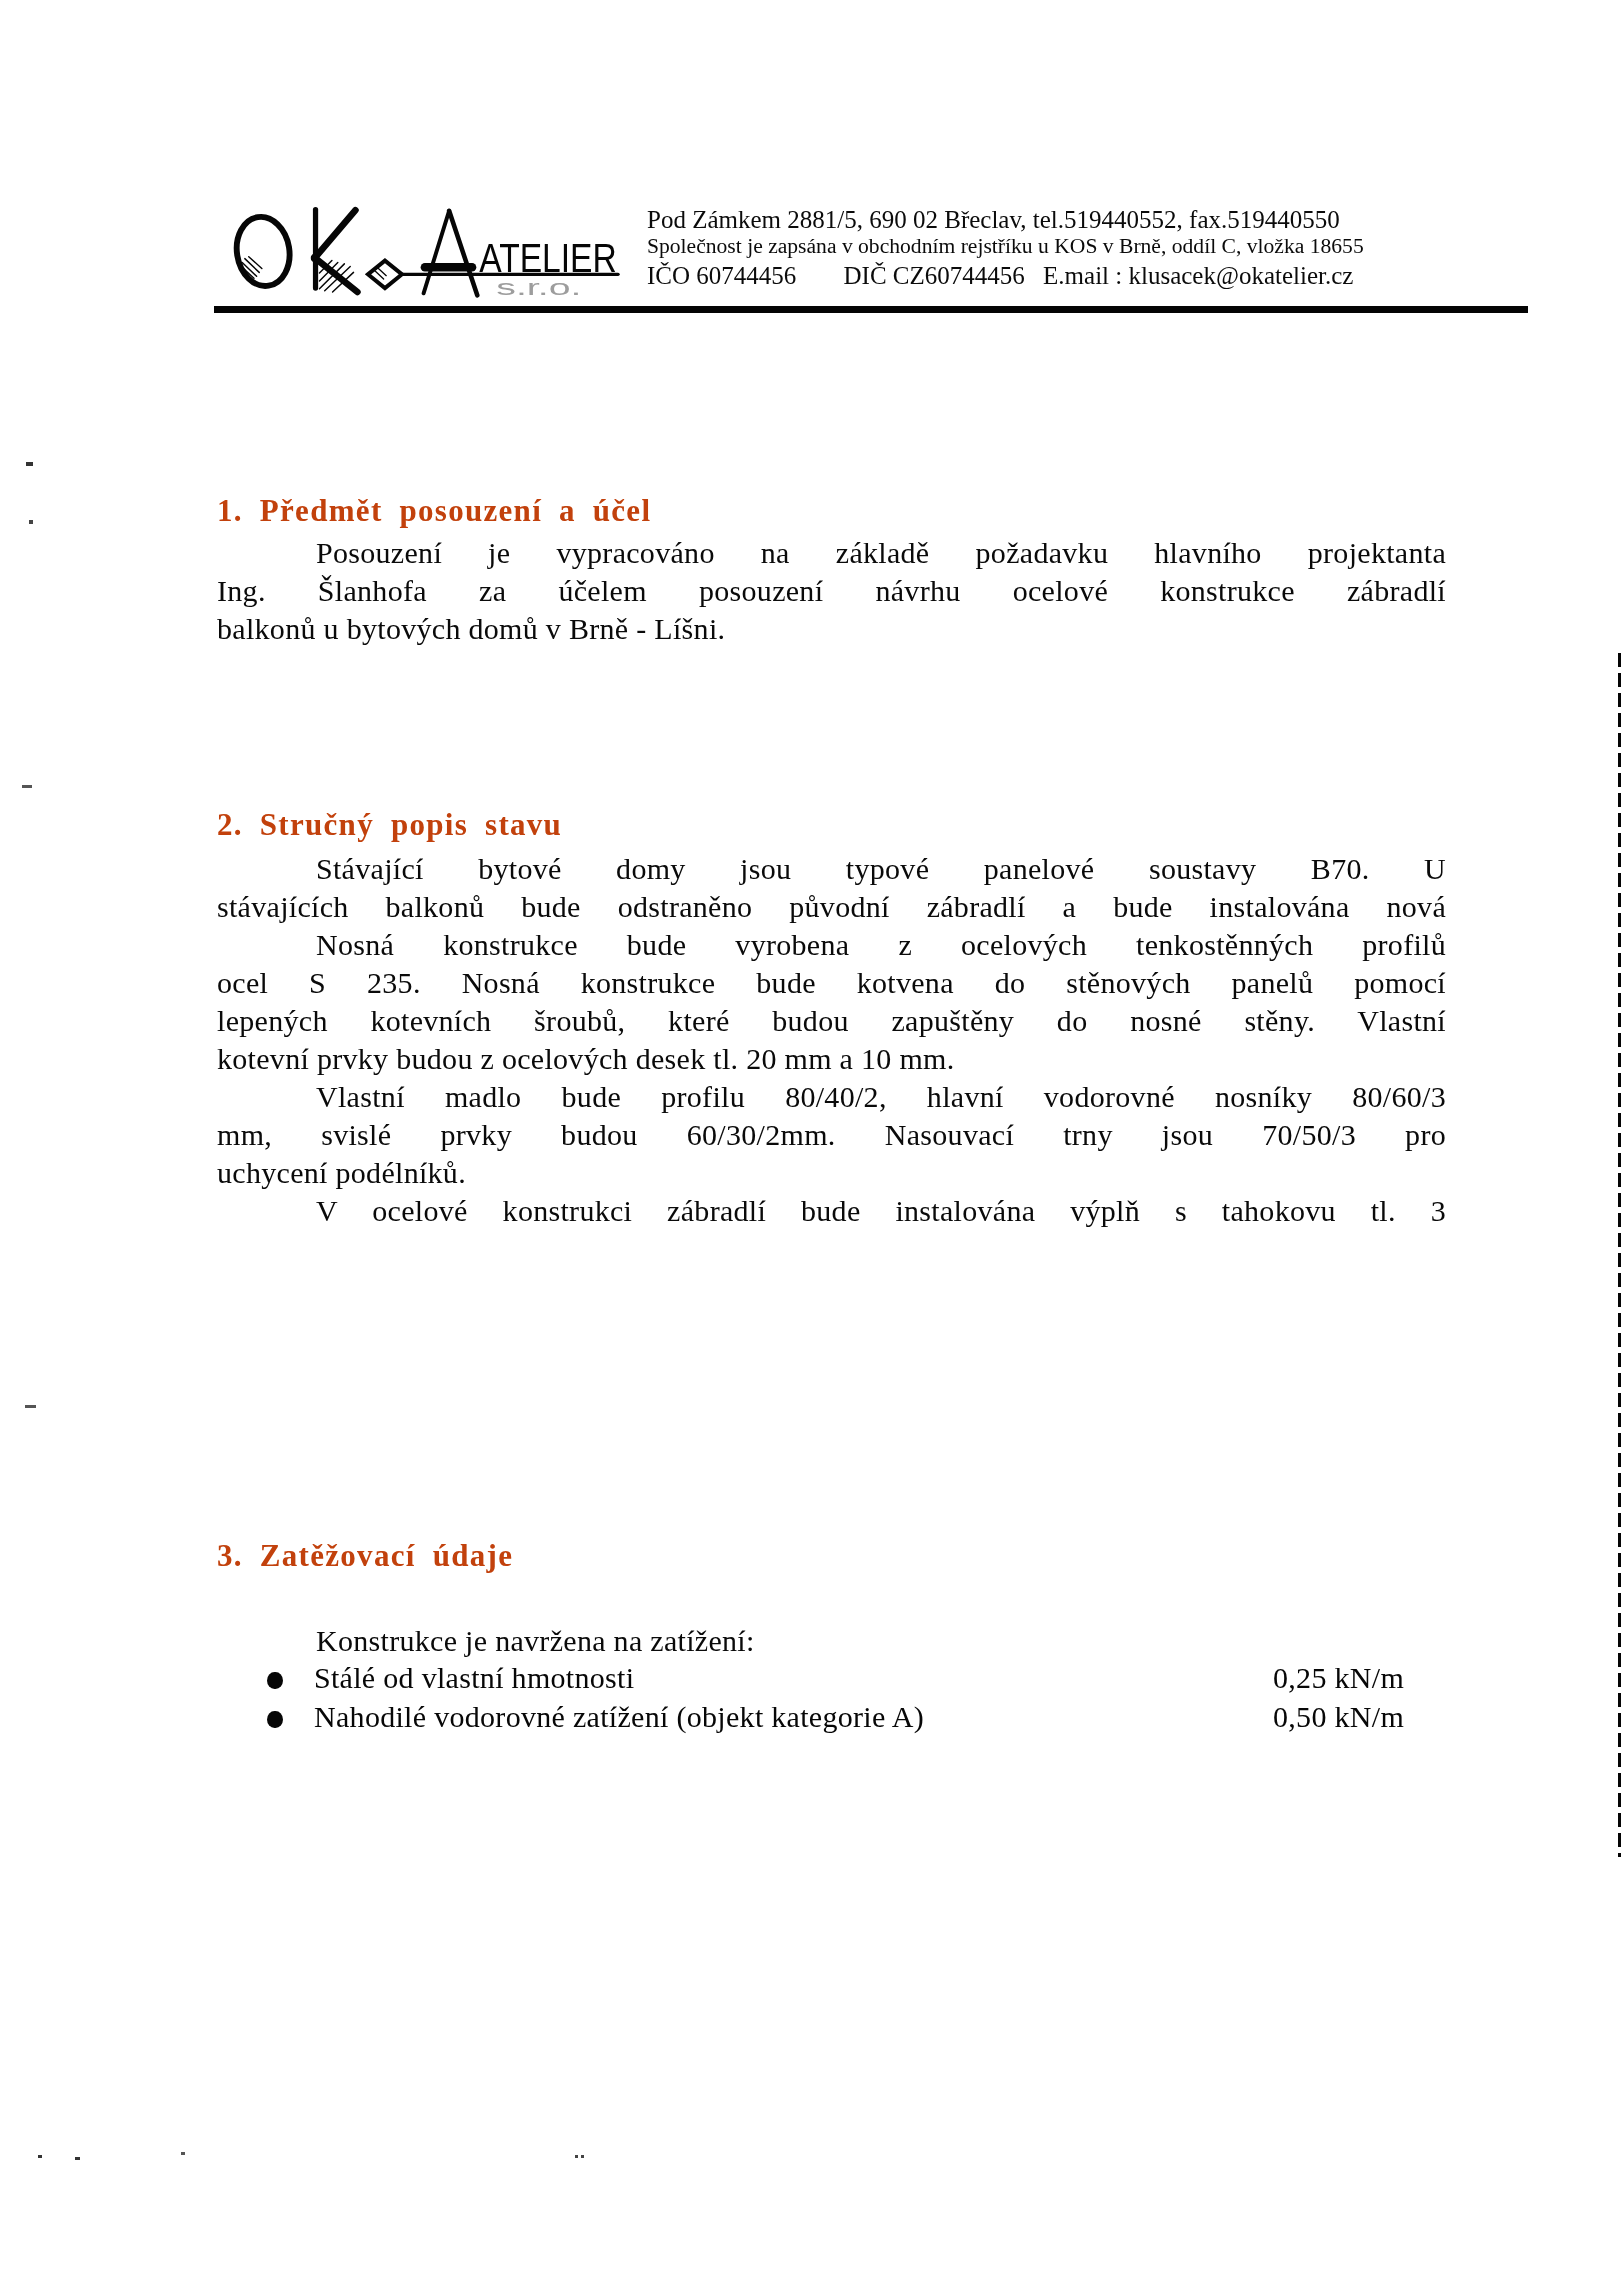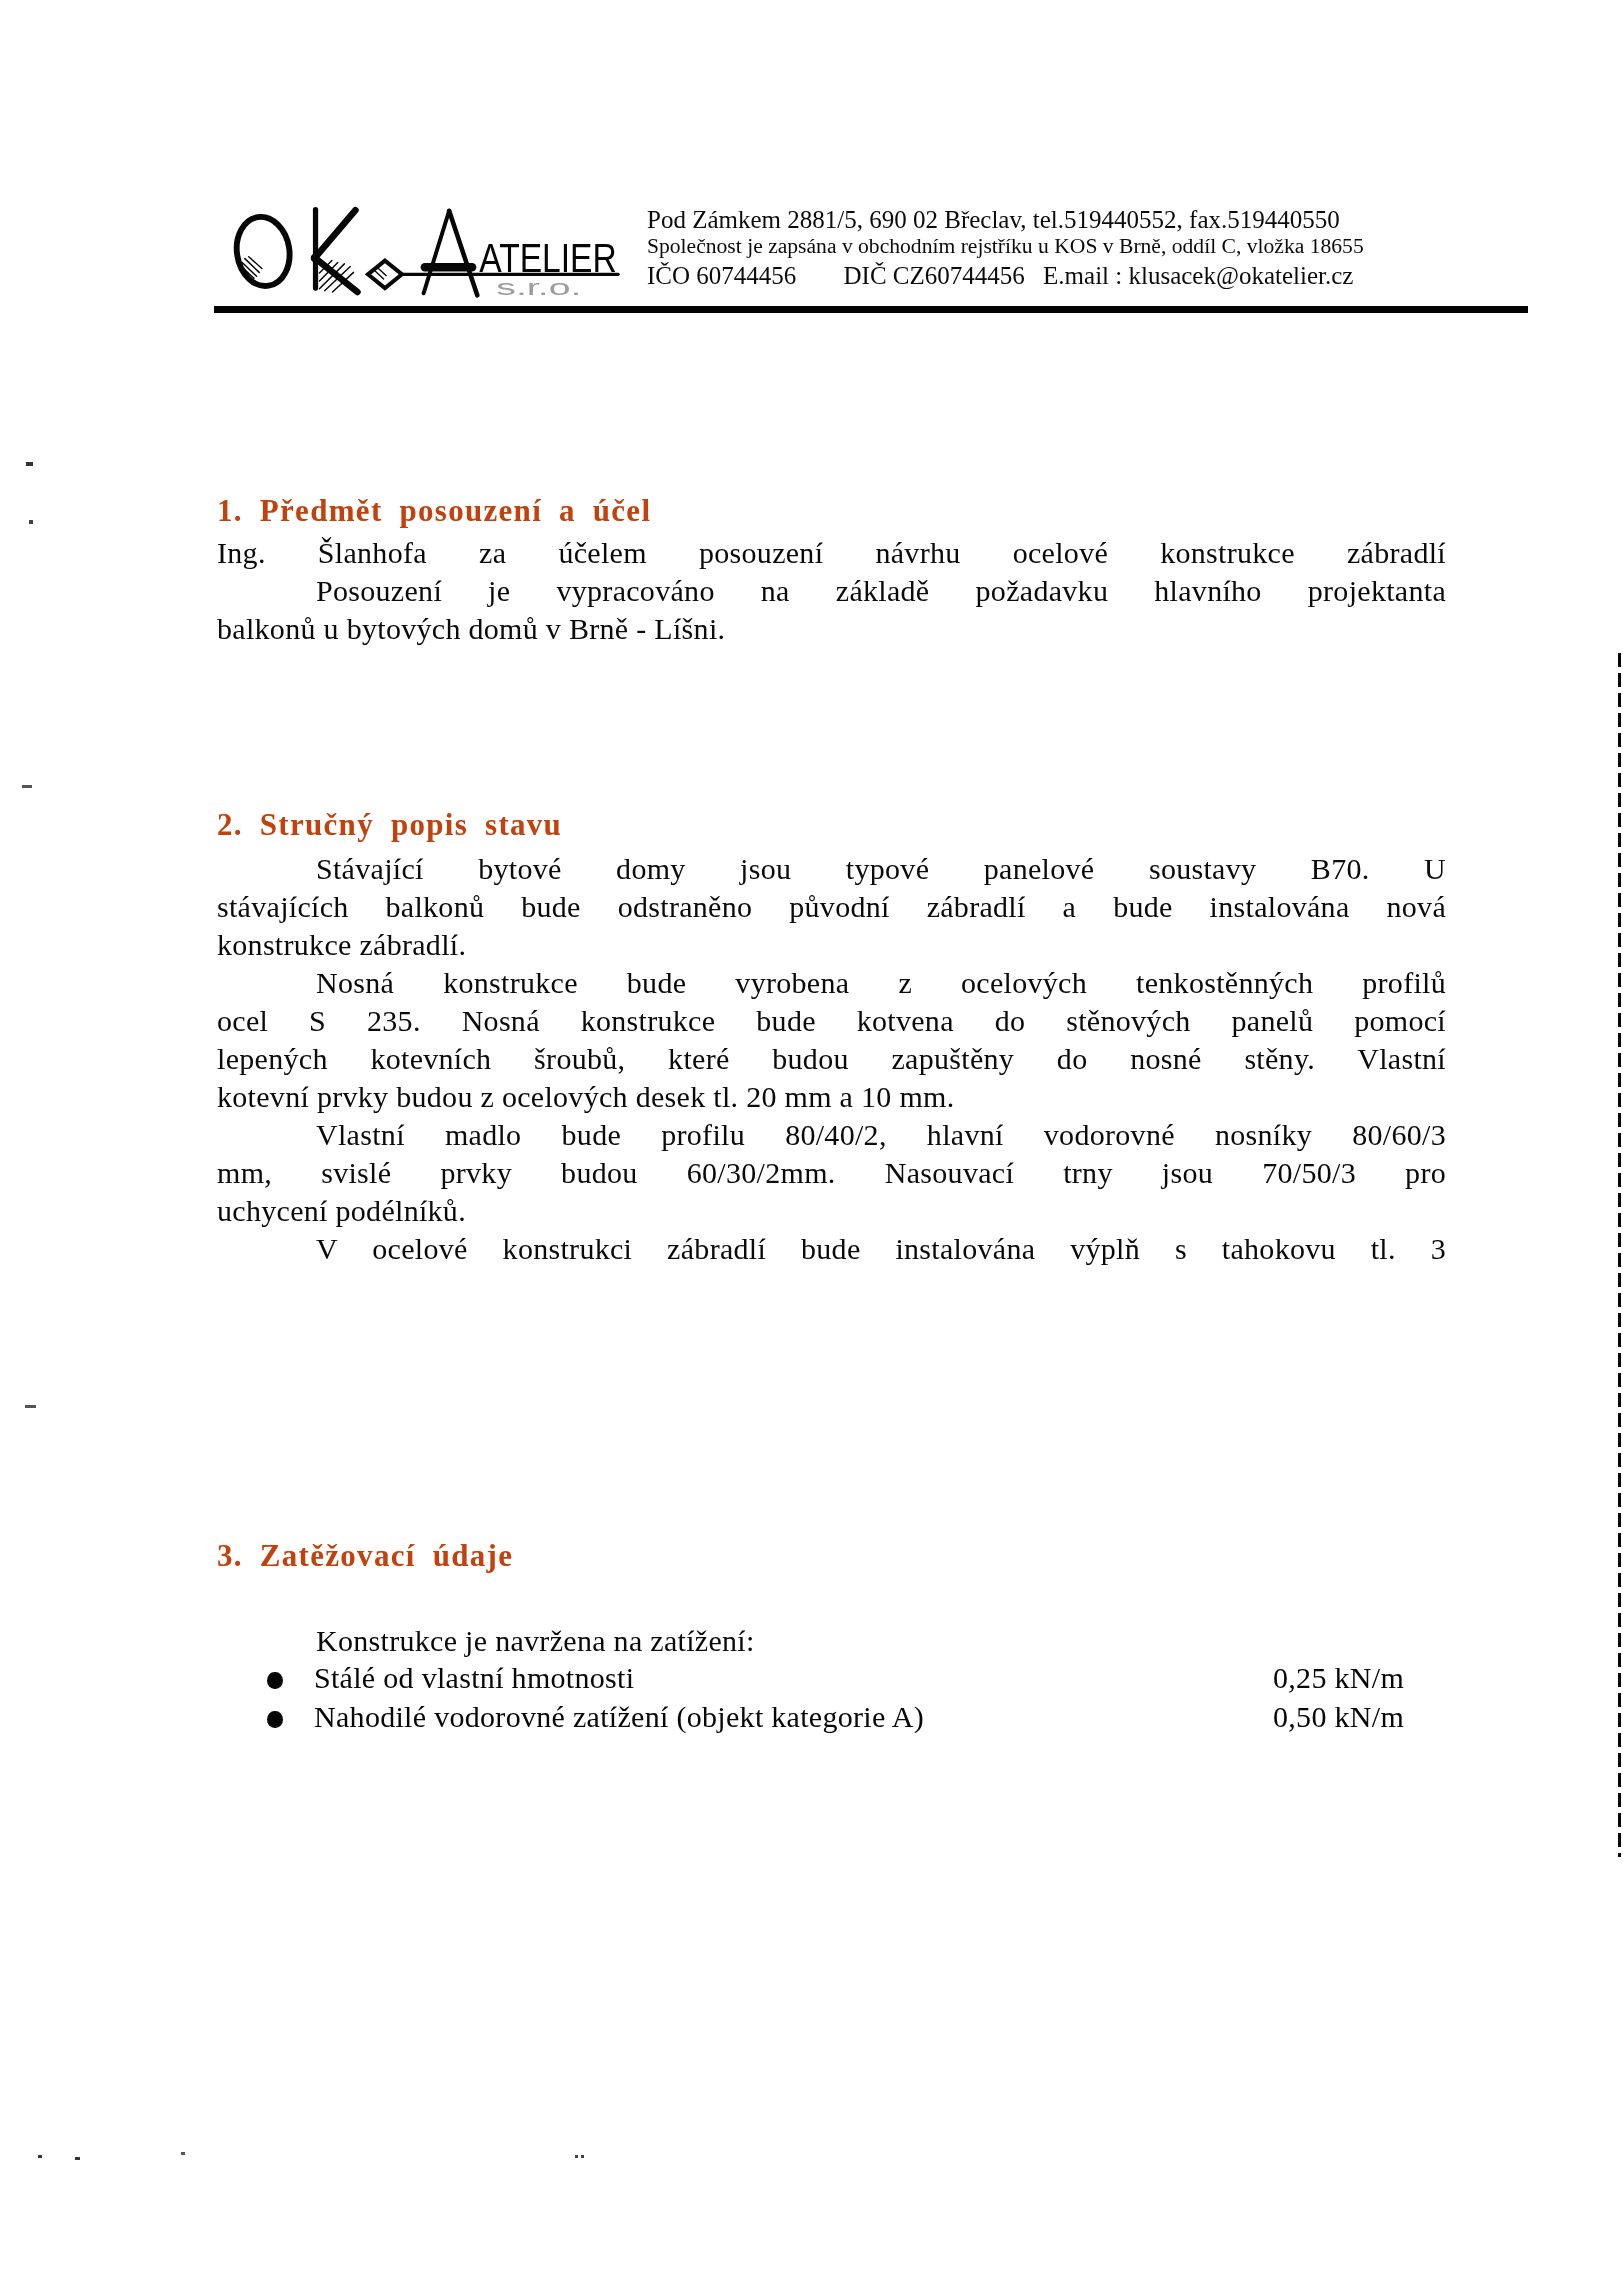--- a/index.html
+++ b/index.html
@@ -91,30 +91,29 @@
       <span class="gap1">IČO  60744456</span>
       <span class="gap2">DIČ CZ60744456</span>
       <span>E.mail : klusacek@okatelier.cz</span>
     </div>
     <div class="rule"></div>
   </header>
 
   <main>
     <div class="heading h1">1. Předmět posouzení a účel</div>
     <div class="body-block b1">
+        <div class="bline indent">Posouzení je vypracováno na základě požadavku hlavního projektanta</div>
         <div class="bline">Ing. Šlanhofa za účelem posouzení návrhu ocelové konstrukce zábradlí</div>
-        <div class="bline indent">Posouzení je vypracováno na základě požadavku hlavního projektanta</div>
         <div class="bline last">balkonů u bytových  domů v Brně - Líšni.</div>
       </div>
 
     <div class="heading h2">2. Stručný popis stavu</div>
     <div class="body-block b2">
         <div class="bline indent">Stávající bytové domy jsou typové panelové soustavy B70. U</div>
         <div class="bline">stávajících balkonů bude odstraněno původní zábradlí a bude instalována nová</div>
-        <div class="bline last">konstrukce zábradlí.</div>
         <div class="bline indent">Nosná konstrukce bude vyrobena z ocelových tenkostěnných profilů</div>
         <div class="bline">ocel S 235. Nosná konstrukce bude kotvena do stěnových panelů pomocí</div>
         <div class="bline">lepených kotevních šroubů, které budou zapuštěny do nosné stěny. Vlastní</div>
         <div class="bline last">kotevní prvky budou z ocelových desek tl. 20 mm a 10 mm.</div>
         <div class="bline indent">Vlastní madlo bude profilu 80/40/2, hlavní vodorovné nosníky 80/60/3</div>
         <div class="bline">mm, svislé prvky budou 60/30/2mm. Nasouvací trny jsou 70/50/3 pro</div>
         <div class="bline last">uchycení podélníků.</div>
         <div class="bline indent">V ocelové konstrukci zábradlí bude instalována výplň s tahokovu tl. 3</div>
       </div>
 

